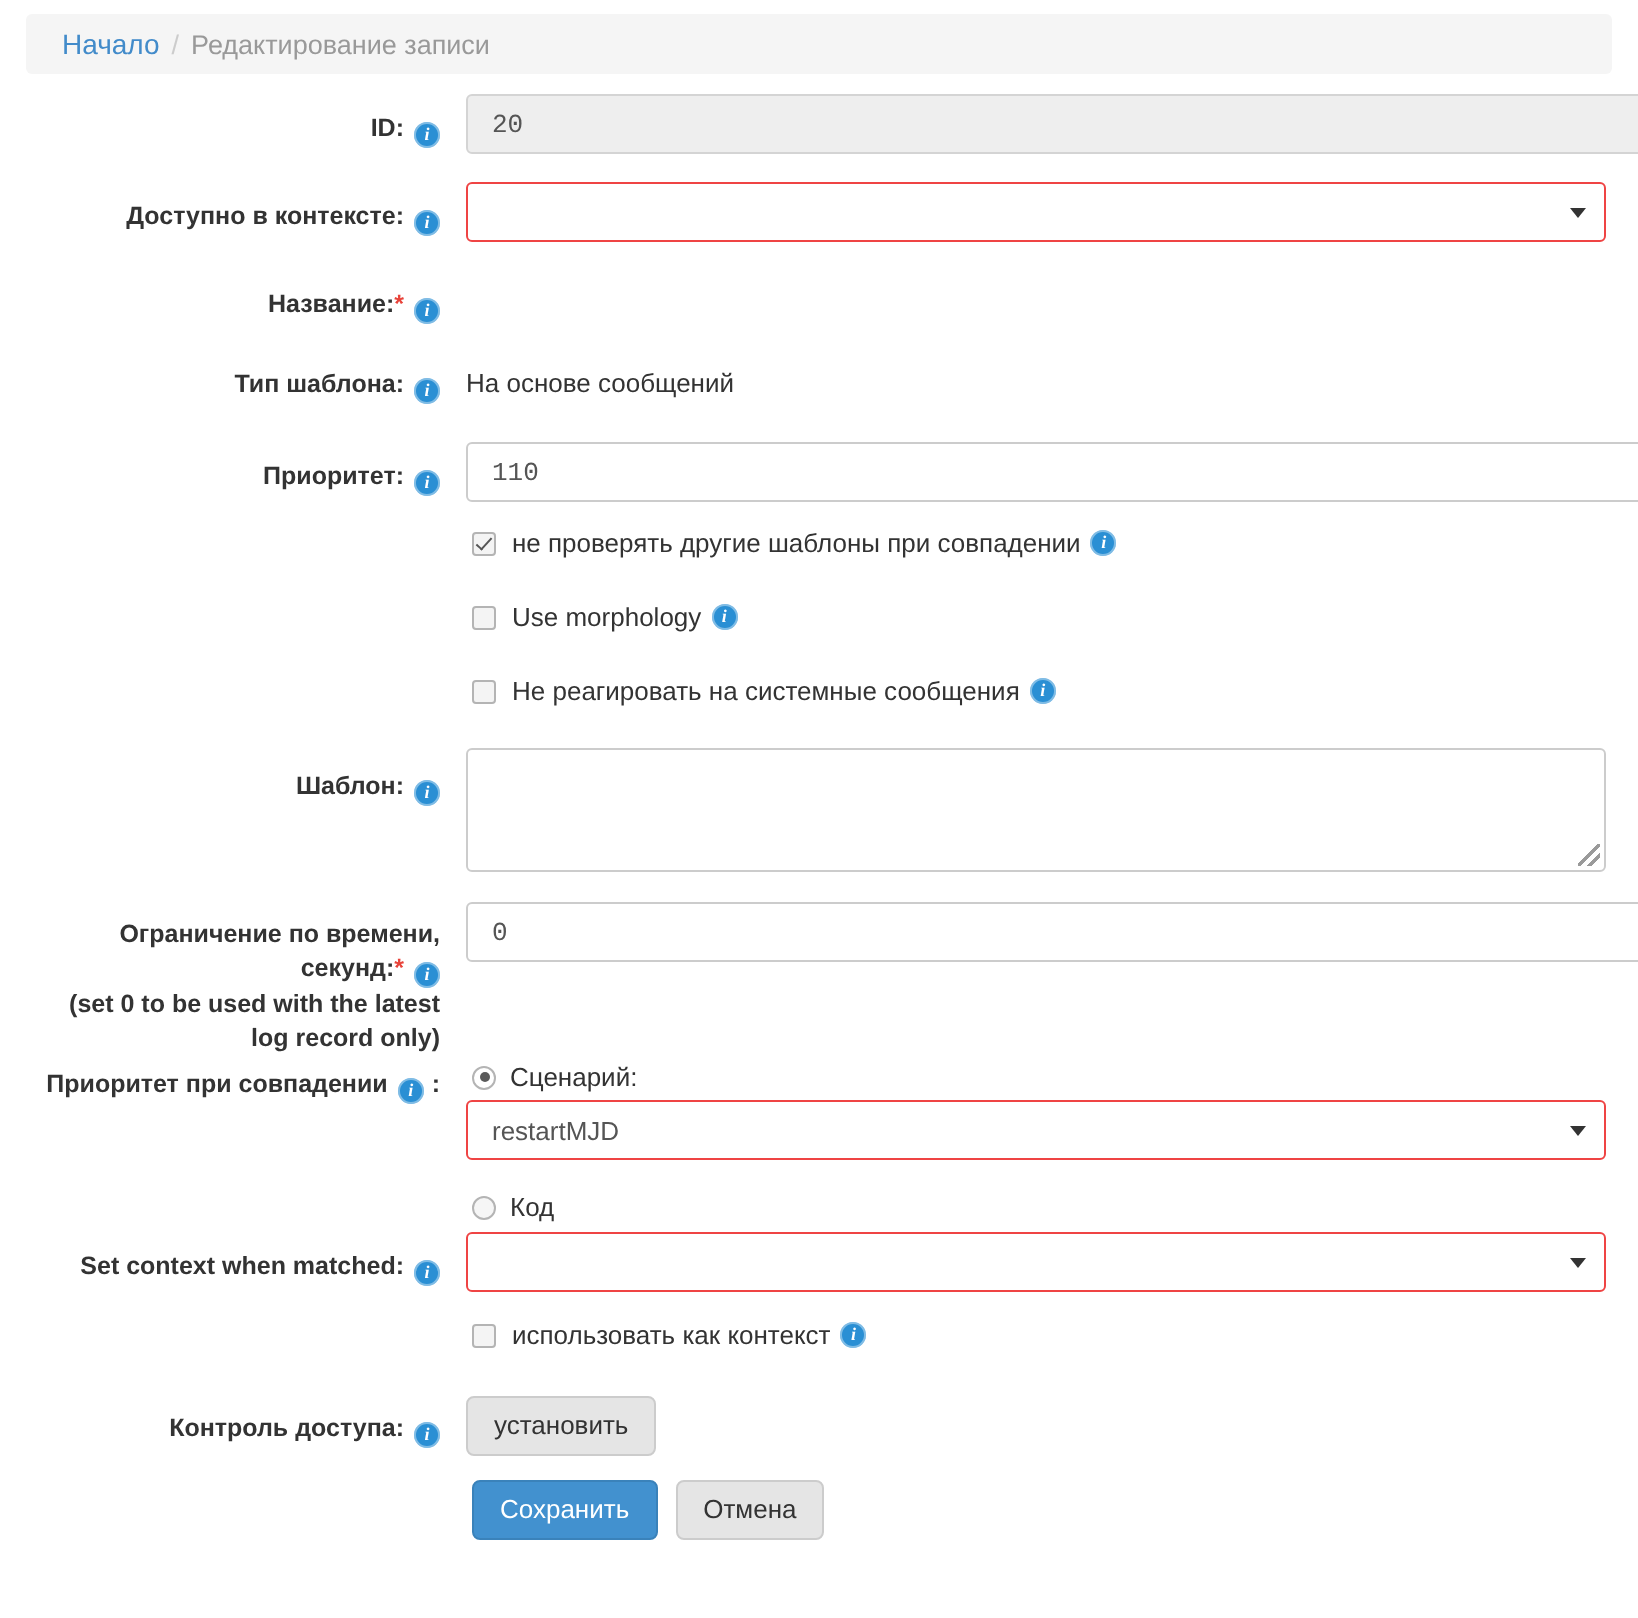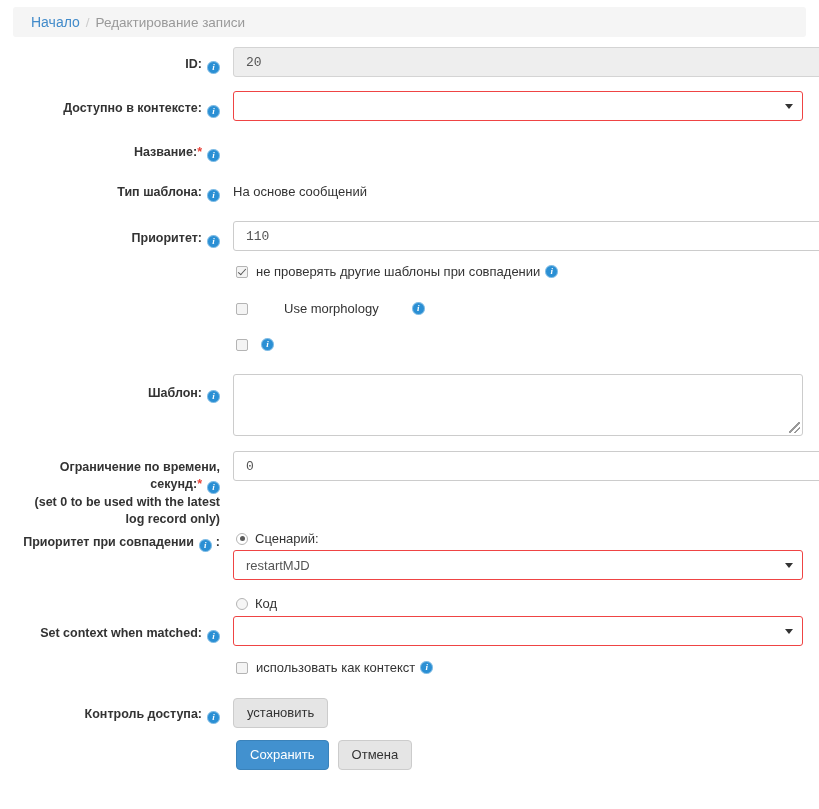--- a/index.html
+++ b/index.html
@@ -322,30 +322,31 @@
 
   <div class="row" style="height:37px;">
     <div class="chk-row" style="top:2px;">
       <span class="checkbox checked"></span>
       <span>не проверять другие шаблоны при совпадении</span>
       <span class="info-icon">i</span>
     </div>
   </div>
 
   <div class="row" style="height:37px;">
-    <div class="chk-row" style="top:2px;gap:28px;">
+    <div class="chk-row" style="top:2px;">
       <span class="checkbox"></span>
       <span>Use morphology</span>
       <span class="info-icon">i</span>
     </div>
   </div>
 
   <div class="row" style="height:36px;">
     <div class="chk-row" style="top:2px;">
       <span class="checkbox"></span>
+      <span>Не реагировать на системные сообщения</span>
       <span class="info-icon">i</span>
     </div>
   </div>
 
   <div class="row" style="height:76px;">
     <div class="label" style="top:12px;">
       <span>Шаблон:</span><span class="info-icon">i</span>
     </div>
     <div class="ctl" style="top:2px;">
       <div class="textarea-box">

